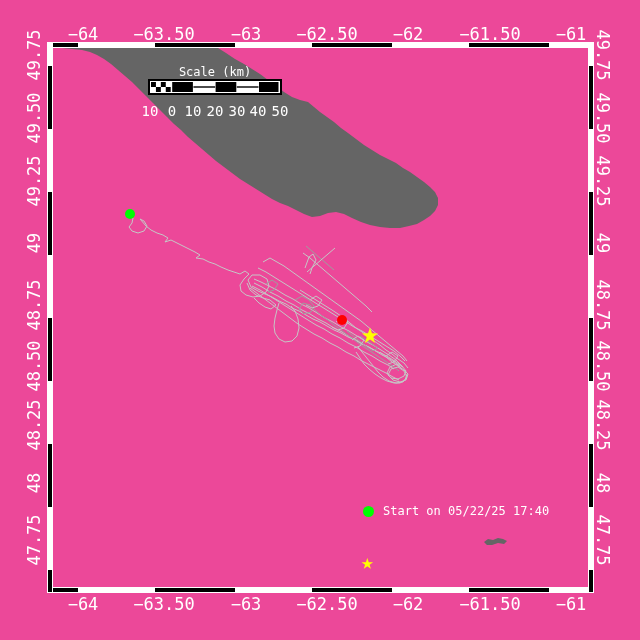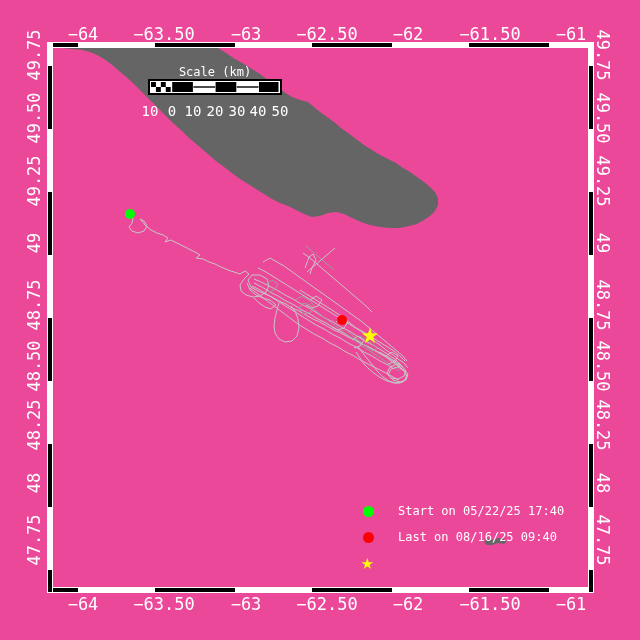--- a/index.html
+++ b/index.html
@@ -8,21 +8,21 @@
   #map-svg{position:absolute;left:0;top:0;}
   .frame-strip{position:absolute;box-sizing:border-box;border:1px solid #fff;}
   #frame-top,#frame-bottom{
     background:repeating-linear-gradient(90deg,#000 0 30px,#fff 30px 107px,#000 107px 157px);}
   #frame-left,#frame-right{
     background:repeating-linear-gradient(180deg,#fff 0 23px,#000 23px 86px,#fff 86px 126px);}
   .axis-label{position:absolute;color:#fff;font-size:17px;white-space:nowrap;
               transform:translate(-50%,-50%);}
   .axis-label.vleft{transform:translate(-50%,-50%) rotate(-90deg);}
   .axis-label.vright{transform:translate(-50%,-50%) rotate(90deg);}
-  .legend-row{position:absolute;display:flex;align-items:center;gap:24px;height:14px;}
+  .legend-row{position:absolute;display:flex;align-items:center;gap:9px;height:14px;}
   .legend-dot{width:11px;height:11px;border-radius:50%;flex:0 0 auto;}
   .legend-star{font-size:21px;line-height:11px;flex:0 0 auto;margin-top:-2px;}
   .legend-text{color:#fff;font-size:12px;white-space:nowrap;}
   svg text{font-family:"DejaVu Sans Mono","Liberation Mono",monospace;}
 </style>
 </head>
 <body>
 
 <div id="stage">
 
@@ -127,20 +127,16 @@
         <circle cx="130" cy="214" r="5" fill="#00ff00"></circle>
         <circle cx="342" cy="320" r="5" fill="#ff0000"></circle>
         <polygon points="370.0,327.5 372.0,333.2 378.1,333.4 373.2,337.1 375.0,342.9 370.0,339.4 365.0,342.9 366.8,337.1 361.9,333.4 368.0,333.2" fill="#ffff00"></polygon>
       </g>
   </svg>
 
   <div class="legend-row" style="left:363px;top:504px;">
     <span class="legend-dot" style="background:#00ff00;"></span>
     <span class="legend-text">Start on 05/22/25 17:40</span>
   </div>
-  <div class="legend-row" style="left:363px;top:530px;">
-    <span class="legend-dot" style="background:#ff0000;"></span>
-    <span class="legend-text">Last on 08/16/25 09:40</span>
-  </div>
   <div class="legend-row" style="left:361px;top:556px;">
     <span class="legend-star" style="color:#ffff00;">★</span>
   </div>
 </div>
 
 </body></html>

